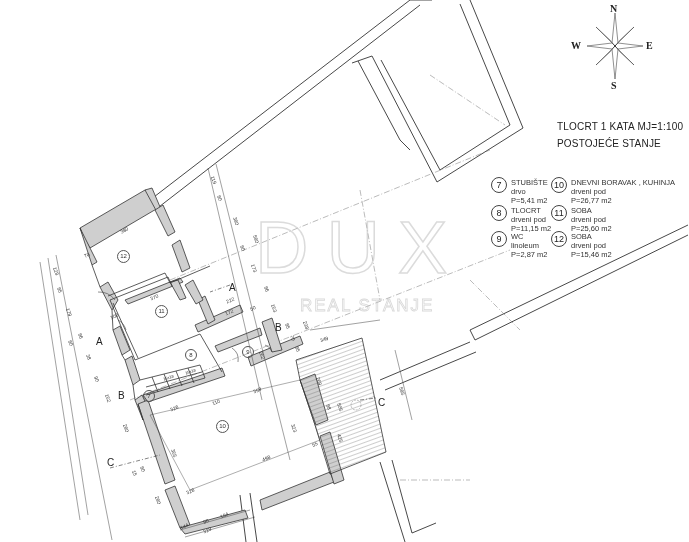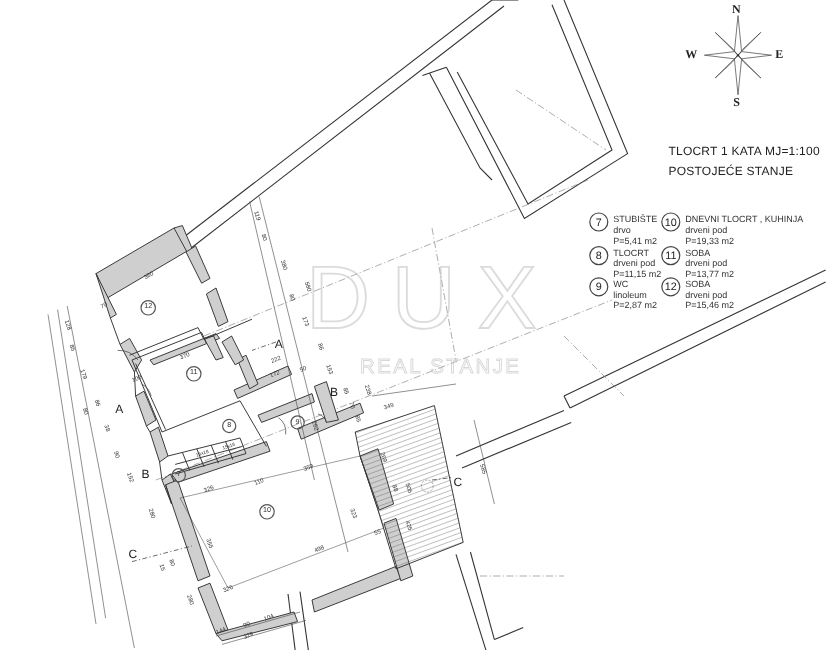--- a/index.html
+++ b/index.html
@@ -254,31 +254,31 @@
   <div class="num">9</div>
   <div class="txt">
       <span>WC</span>
       <span>linoleum</span>
       <span>P=2,87 m2</span>
     </div>
 </div>
 <div class="legend" style="left:551px;top:177px;">
   <div class="num">10</div>
   <div class="txt">
-      <span>DNEVNI TLOCRT , KUHINJA</span>
-      <span>drveni pod</span>
-      <span>P=19,33 m2</span>
+      <span>DNEVNI BORAVAK , KUHINJA</span>
+      <span>drveni pod</span>
+      <span>P=26,77 m2</span>
     </div>
 </div>
 <div class="legend" style="left:551px;top:205px;">
   <div class="num">11</div>
   <div class="txt">
       <span>SOBA</span>
       <span>drveni pod</span>
-      <span>P=13,77 m2</span>
+      <span>P=25,60 m2</span>
     </div>
 </div>
 <div class="legend" style="left:551px;top:231px;">
   <div class="num">12</div>
   <div class="txt">
       <span>SOBA</span>
       <span>drveni pod</span>
       <span>P=15,46 m2</span>
     </div>
 </div>

